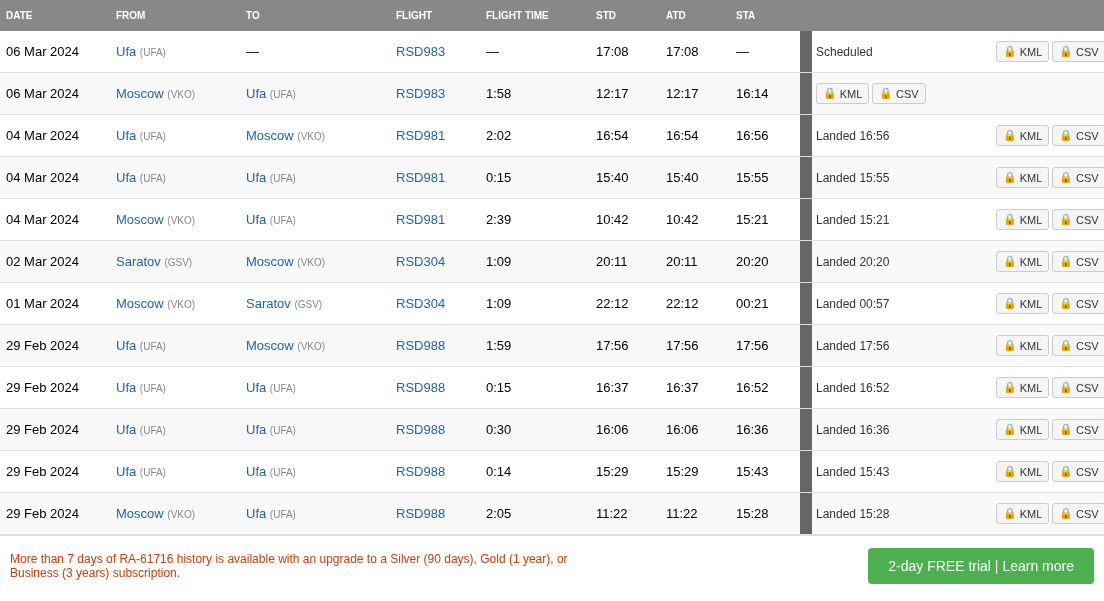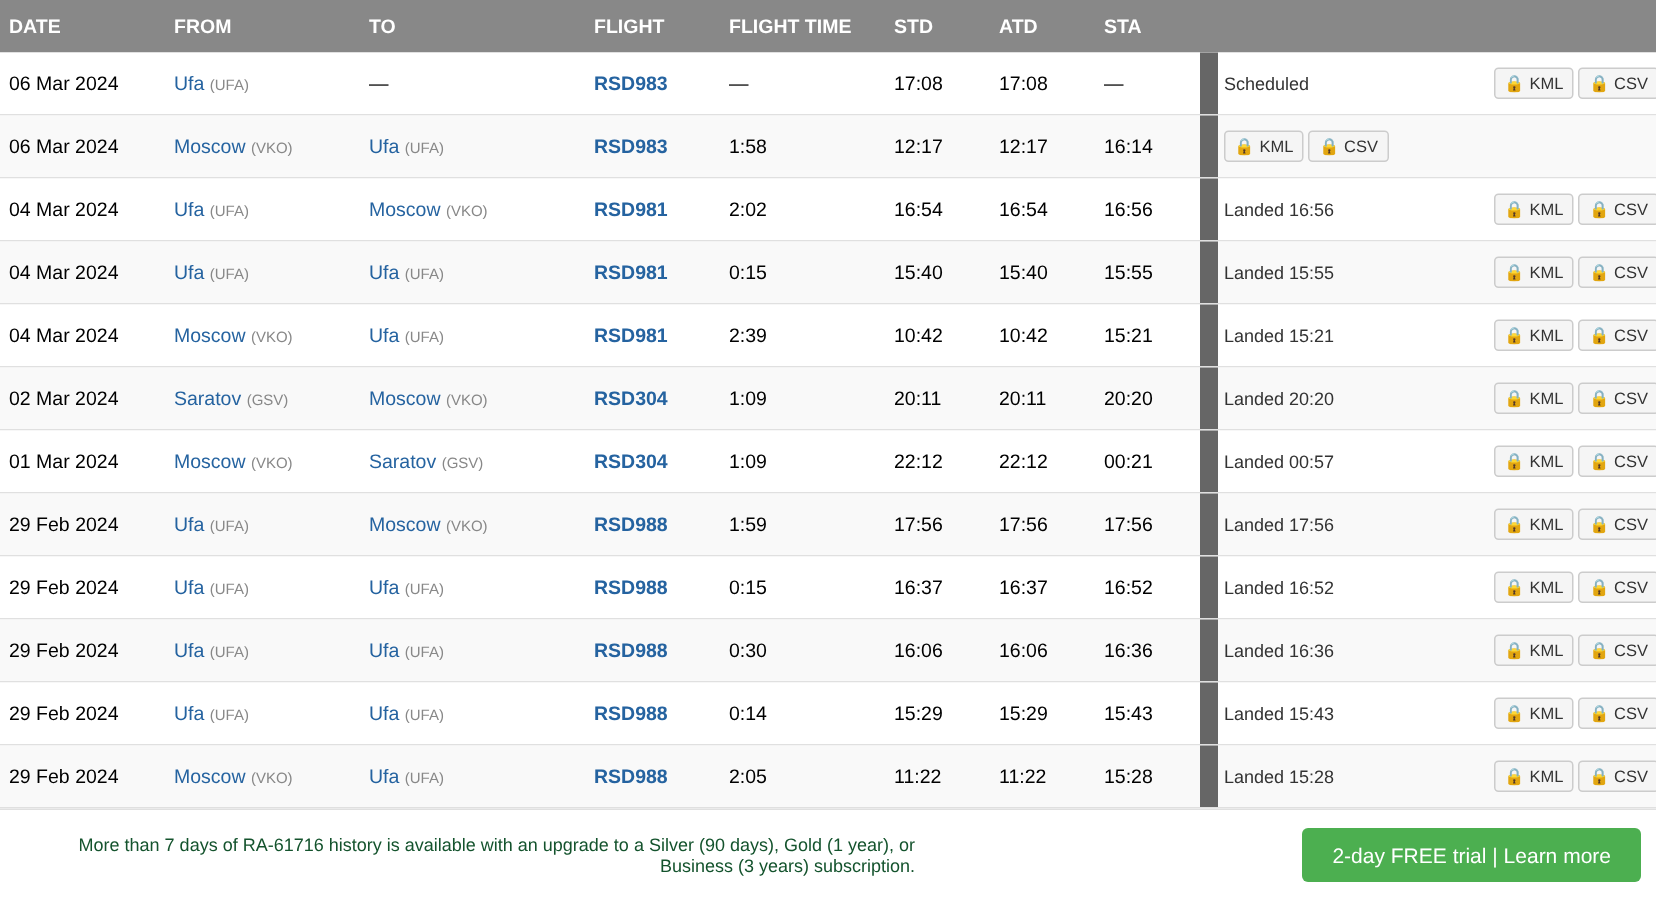--- a/index.html
+++ b/index.html
@@ -4,61 +4,61 @@
   <style>
     * { box-sizing: border-box; margin: 0; padding: 0; }
     body { font-family: Arial, sans-serif; font-size: 13px; background: #fff; }
 
     .header-row {
       display: grid;
       grid-template-columns: 110px 130px 150px 90px 110px 70px 70px 70px 10px 180px 60px 60px 80px;
       background: #888;
       color: #fff;
       font-weight: bold;
-      font-size: 13px;
+      font-size: 10px;
       padding: 6px 0;
     }
     .header-row > div { padding: 4px 6px; }
 
     .data-row {
       display: grid;
       grid-template-columns: 110px 130px 150px 90px 110px 70px 70px 70px 10px 180px 60px 60px 80px;
       border-bottom: 1px solid #e0e0e0;
       align-items: center;
       min-height: 42px;
     }
     .data-row:nth-child(even) { background: #f9f9f9; }
     .data-row:nth-child(odd) { background: #fff; }
 
     .data-row > div { padding: 4px 6px; }
 
     .city-link { color: #2563a0; text-decoration: none; }
     .city-sub { font-size: 10px; color: #888; }
-    .flight-link { color: #2563a0; text-decoration: none; font-weight: bold; }
+    .flight-link { color: #2563a0; text-decoration: none; font-weight: normal; }
 
     .btn-kml {
       display: inline-flex; align-items: center; gap: 3px;
       background: #f5f5f5; border: 1px solid #ccc; border-radius: 3px;
       padding: 3px 6px; font-size: 11px; cursor: pointer; color: #333;
     }
     .btn-csv {
       display: inline-flex; align-items: center; gap: 3px;
       background: #f5f5f5; border: 1px solid #ccc; border-radius: 3px;
       padding: 3px 6px; font-size: 11px; cursor: pointer; color: #333;
       margin-left: 3px;
     }
     .action-cell { display: flex; align-items: center; white-space: nowrap; }
 
     .status-text { color: #333; font-size: 12px; }
 
     .footer-row {
       display: flex; align-items: center; justify-content: space-between;
       padding: 12px 10px; background: #fff; border-top: 1px solid #e0e0e0;
     }
-    .footer-text { font-size: 12px; color: #14532d; max-width: 600px; text-align: right; }
+    .footer-text { font-size: 12px; color: #c2410c; max-width: 600px; }
     .footer-btn {
       background: #4caf50; color: #fff; border: none; border-radius: 4px;
       padding: 10px 20px; font-size: 14px; cursor: pointer; white-space: nowrap;
     }
 
     .col-divider {
       background: #666;
       width: 3px;
       align-self: stretch;
     }

